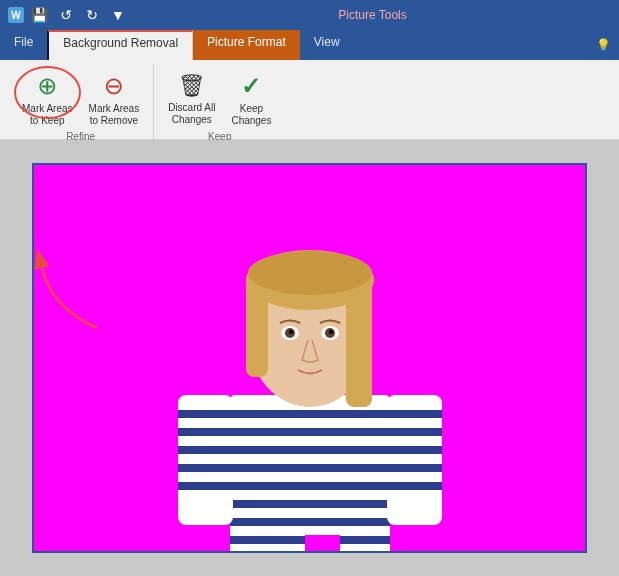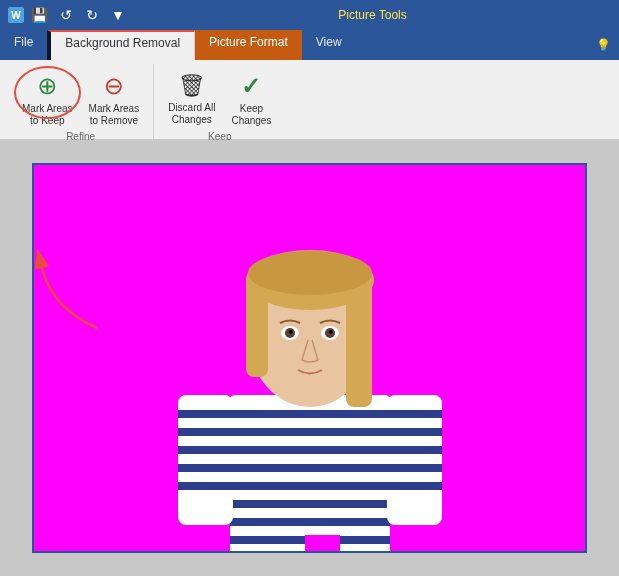--- a/index.html
+++ b/index.html
@@ -20,37 +20,37 @@
       border-radius: 2px;
       display: flex; align-items: center; justify-content: center;
       color: white; font-size: 10px; font-weight: bold;
     }
     .title-bar-btn {
       color: white; font-size: 14px; cursor: pointer;
       width: 20px; height: 20px; display: flex; align-items: center; justify-content: center;
       border-radius: 2px;
     }
     .title-center {
-      flex: 1; text-align: center; color: #fde047; font-size: 12px;
+      flex: 1; text-align: center; color: #fca5a5; font-size: 12px;
     }
     .ribbon-tab {
       padding: 4px 14px;
       font-size: 12px;
       color: rgba(255,255,255,0.85);
       cursor: pointer;
       height: 100%;
       display: flex;
       align-items: flex-start;
       border-top: 1px solid transparent;
     }
     .ribbon-tab.active {
       background: #f0f0f0;
       color: #333;
       border-top: 2px solid #e74c3c;
-      border-left: 4px solid #0f172a;
+      border-left: 2px solid #0f172a;
       border-right: 1px solid #ccc;
       height: 100%;
     }
     .ribbon-tab.picture-format-tab {
       background: #c55a11;
       color: white;
       font-size: 12px;
       padding: 4px 14px;
     }
 

